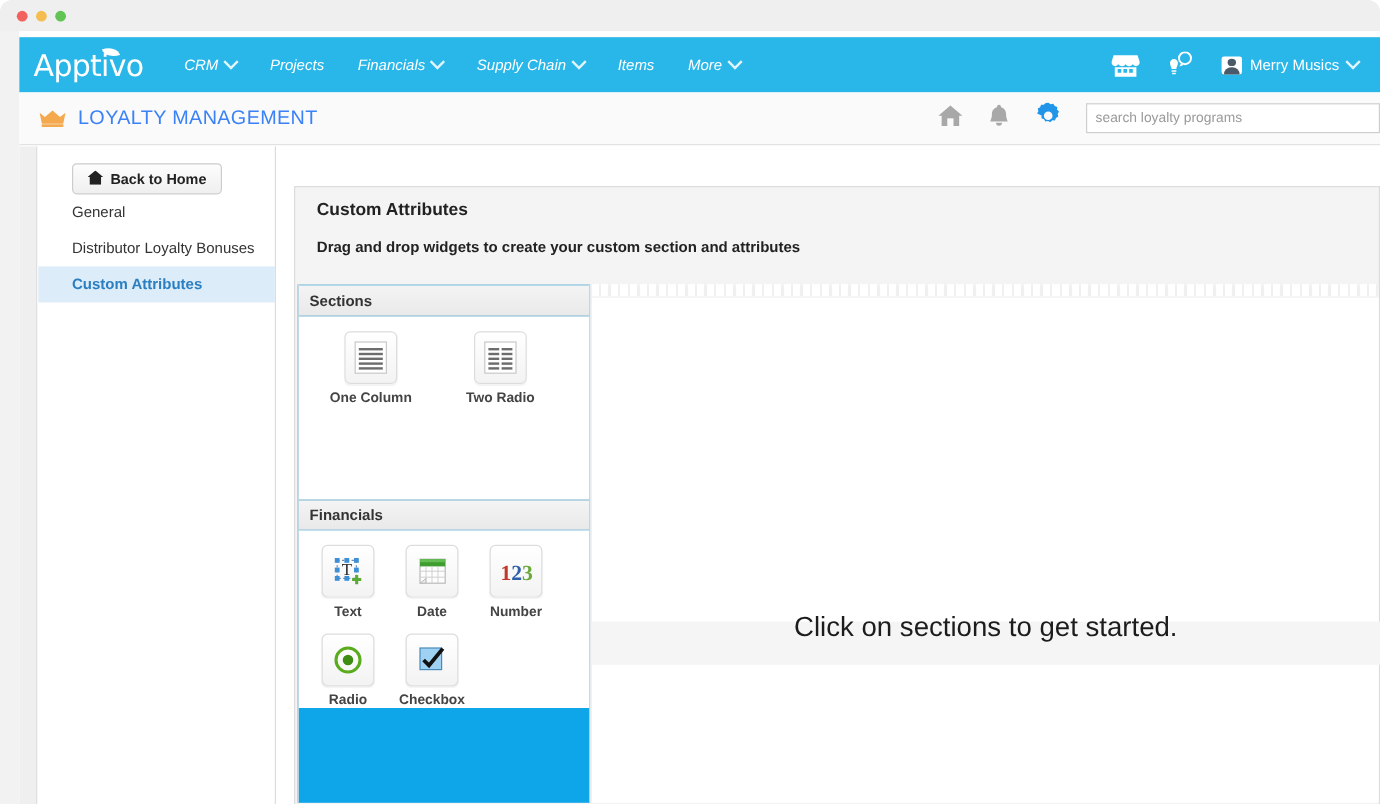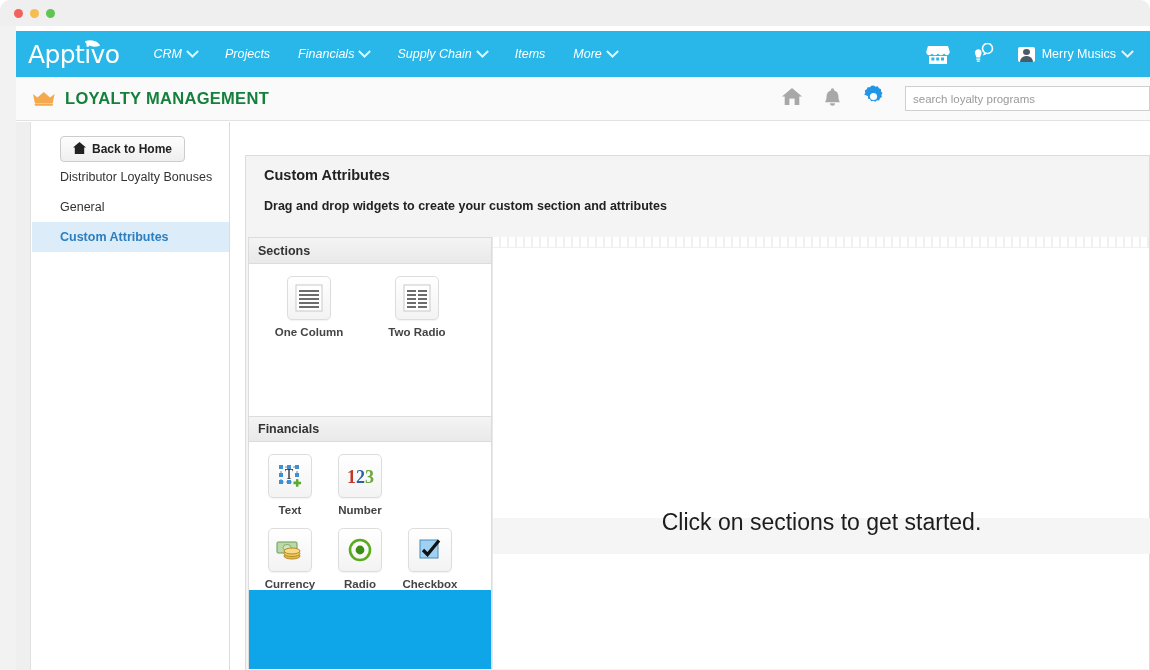--- a/index.html
+++ b/index.html
@@ -120,23 +120,23 @@
     position: absolute;
     left: 0; top: 51px;
     width: 1134px; height: 44px;
     background: #fafafa;
     border-bottom: 1px solid #e2e2e2;
     display: flex;
     align-items: center;
   }
   .crown { margin-left: 16px; width: 24px; height: 16px; }
   .app-title {
-    color: #15803d;
+    color: #3b82f6;
     font-size: 16.5px;
-    font-weight: bold;
+    font-weight: normal;
     letter-spacing: .3px;
     margin-left: 9px;
   }
   .hdr-right {
     margin-left: auto;
     display: flex;
     align-items: center;
     gap: 20px;
     margin-right: 0px;
   }
@@ -410,24 +410,24 @@
       <div class="back-home">
         <span>
           <svg width="13" height="12" viewBox="0 0 13 12">
             <path d="M6.5 0L0 5.4h1.8V12h9.4V5.4H13z" fill="#222"></path>
           </svg>
         </span>
         <span>Back to Home</span>
       </div>
 
       <div class="nav-link">
+        <span>General</span>
+      </div>
+      <div class="nav-link">
         <span>Distributor Loyalty Bonuses</span>
-      </div>
-      <div class="nav-link">
-        <span>General</span>
       </div>
       <div class="nav-link active">
         <span>Custom Attributes</span>
       </div>
     </div>
 
     <div class="main">
       <div class="card">
 
         <div class="card-title">Custom Attributes</div>
@@ -498,45 +498,51 @@
                       <rect x="3" y="18" width="4" height="4"></rect>
                         <rect x="11" y="18" width="4" height="4"></rect>
                     </g>
                     <path d="M20 18h3v-3h3v3h3v3h-3v3h-3v-3h-3z" fill="#5aab36" transform="translate(-3,1) scale(0.85) translate(4,4)"></path>
                   </svg>
                 </span>
                 <span class="wlabel">Text</span>
               </div>
               <div class="widget">
                 <span class="chip">
+                  <svg width="28" height="28" viewBox="0 0 28 28">
+                    <rect x="4" y="4" width="21" height="20" fill="#fdfdfd" stroke="#b9b9b9"></rect>
+                    <rect x="4" y="4" width="21" height="6" fill="#3f9d2f"></rect>
+                    <rect x="4" y="4" width="21" height="2.5" fill="#63bd52"></rect>
+                    <g stroke="#cfcfcf" stroke-width="0.8">
+                      <line x1="9" y1="10" x2="9" y2="24"></line>
+                        <line x1="14" y1="10" x2="14" y2="24"></line>
+                        <line x1="19" y1="10" x2="19" y2="24"></line>
+                      <line x1="4" y1="14" x2="25" y2="14"></line>
+                        <line x1="4" y1="19" x2="25" y2="19"></line>
+                    </g>
+                    <path d="M4 24l5-4v4z" fill="#e8e8e8" stroke="#b9b9b9" stroke-width="0.8"></path>
+                  </svg>
+                </span>
+                <span class="wlabel">Date</span>
+              </div>
+              <div class="widget">
+                <span class="chip">
                   <svg width="30" height="26" viewBox="0 0 30 26">
                     <text x="2" y="20" font-size="18" font-weight="bold" font-family="Liberation Serif, serif" fill="#c0392b">1</text>
                     <text x="11" y="20" font-size="18" font-weight="bold" font-family="Liberation Serif, serif" fill="#2f5fa8">2</text>
                     <text x="20" y="20" font-size="18" font-weight="bold" font-family="Liberation Serif, serif" fill="#6aa83a">3</text>
                   </svg>
                 </span>
                 <span class="wlabel">Number</span>
               </div>
             </div>
 
             <div class="widget-row">
               <div class="widget">
                 <span class="chip">
-                  <svg width="30" height="26" viewBox="0 0 30 26">
-                    <rect x="2" y="5" width="20" height="11" rx="1" fill="#b9d9a6" stroke="#6d9a58"></rect>
-                    <ellipse cx="12" cy="10.5" rx="4" ry="3" fill="#cfe6bf" stroke="#6d9a58" stroke-width="0.7"></ellipse>
-                    <ellipse cx="17" cy="19" rx="8" ry="3" fill="#e8b949" stroke="#b58a24"></ellipse>
-                    <ellipse cx="17" cy="16.5" rx="8" ry="3" fill="#f3cd66" stroke="#b58a24"></ellipse>
-                    <ellipse cx="17" cy="14" rx="8" ry="3" fill="#f7da86" stroke="#b58a24"></ellipse>
-                  </svg>
-                </span>
-                <span class="wlabel">Currency</span>
-              </div>
-              <div class="widget">
-                <span class="chip">
                   <svg width="26" height="26" viewBox="0 0 26 26">
                     <circle cx="13" cy="13" r="10" fill="none" stroke="#5aab1e" stroke-width="2.6"></circle>
                     <circle cx="13" cy="13" r="4.4" fill="#3f8c12"></circle>
                   </svg>
                 </span>
                 <span class="wlabel">Radio</span>
               </div>
               <div class="widget">
                 <span class="chip">
                   <svg width="26" height="26" viewBox="0 0 26 26">

